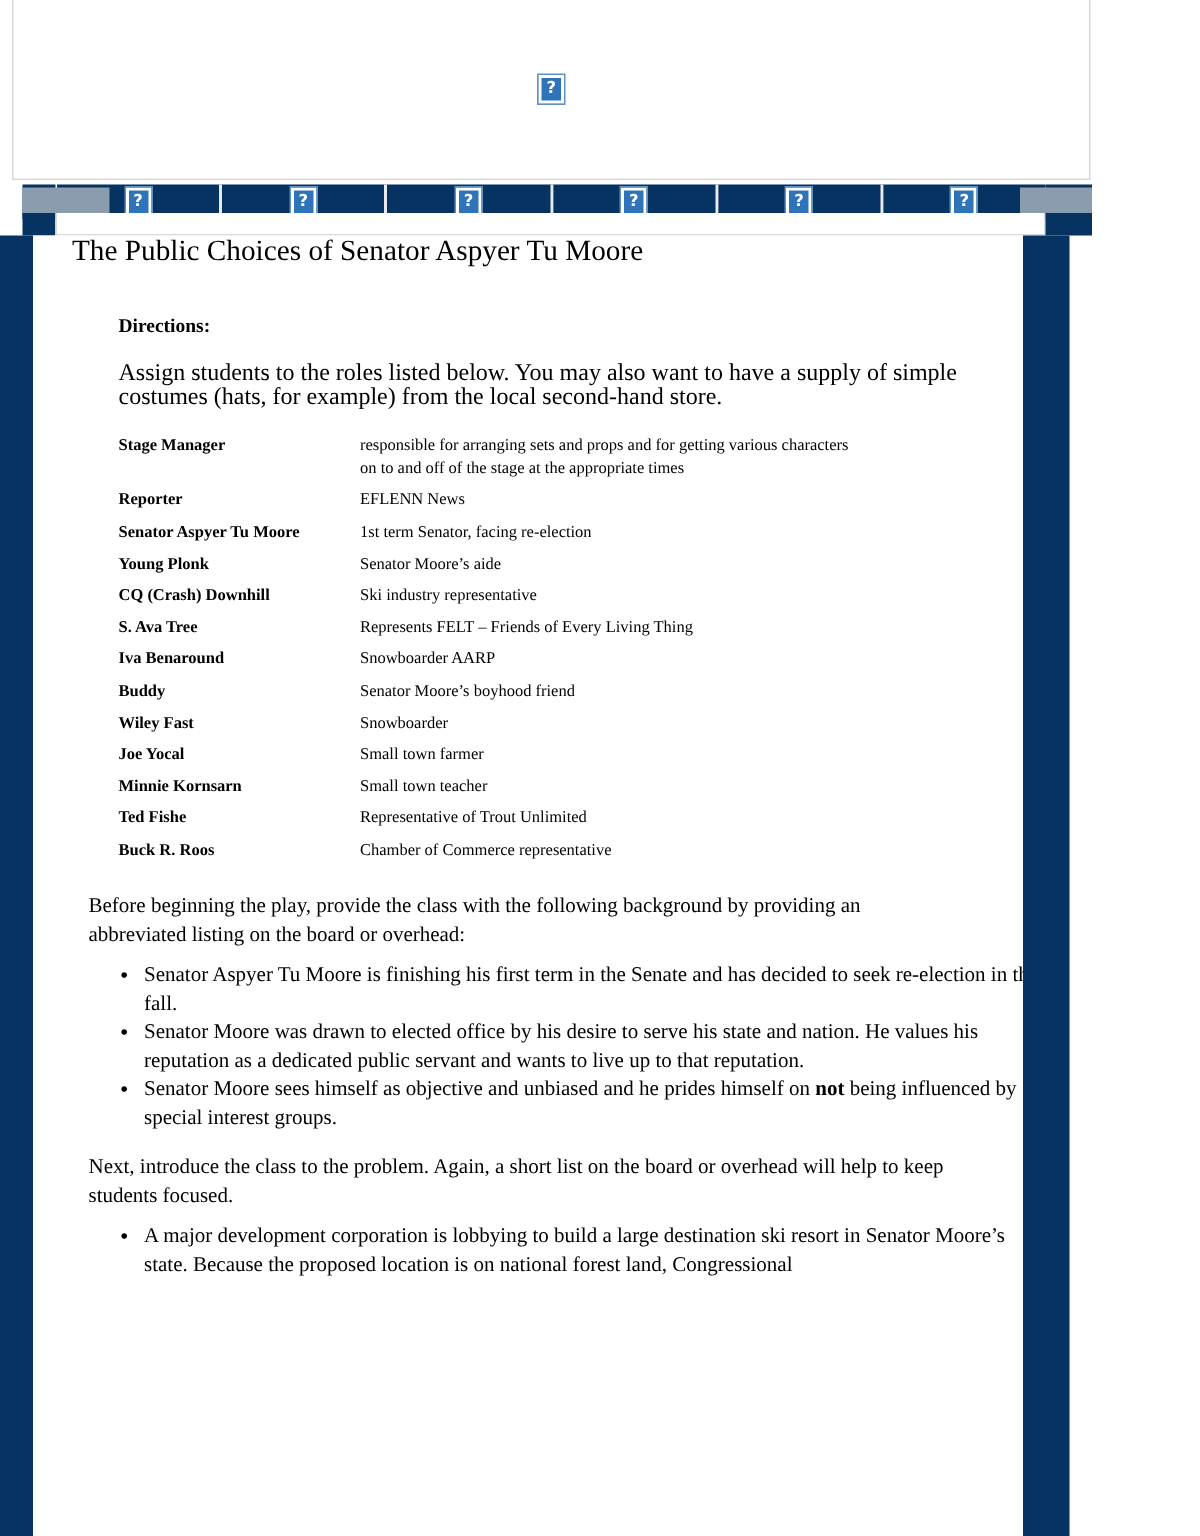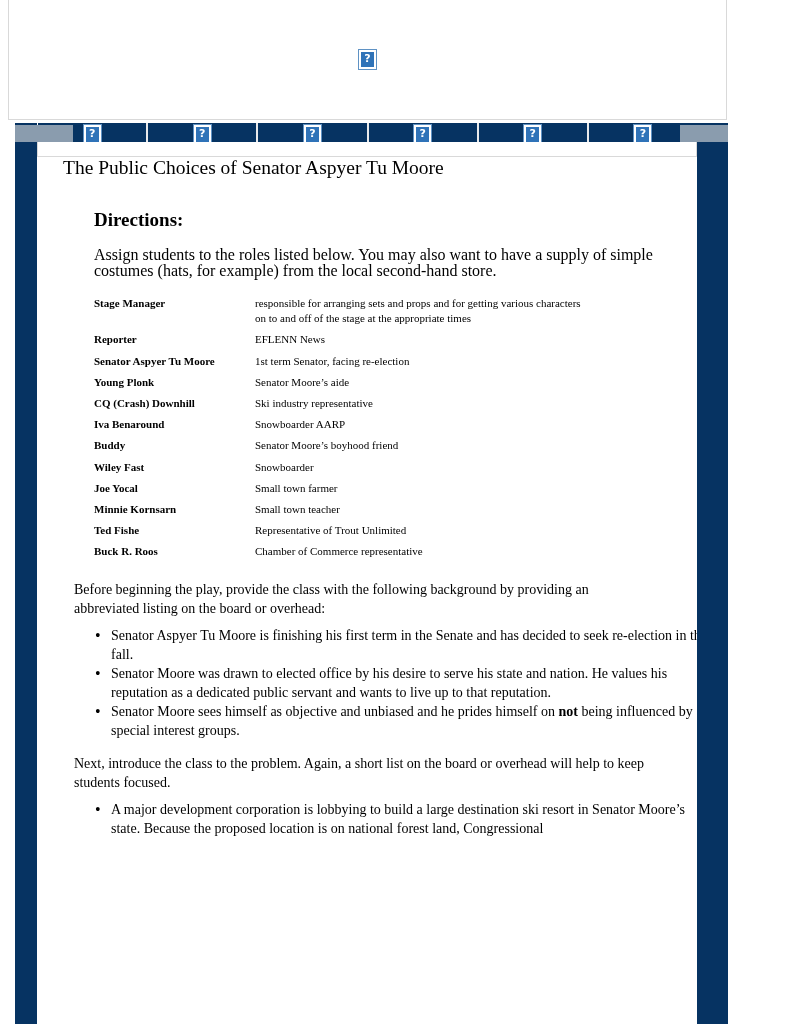--- a/index.html
+++ b/index.html
@@ -167,21 +167,21 @@
     height: 15px;
     background: #ffffff;
     border: 1px solid #d9d9d9;
     border-top: none;
     box-sizing: border-box;
   }
 
   
   .bodyframe {
     position: absolute;
-    left: 15px;
+    left: 0;
     top: 157px;
     width: 713px;
     height: 867px;
   }
   .body-rail-left {
     position: absolute;
     left: 0px;
     top: 0px;
     width: 22px;
     height: 867px;
@@ -220,21 +220,21 @@
 
   .inner {
     position: absolute;
     left: 26px;
     top: 52px;
     width: 600px;
   }
 
   .directions-head {
     margin: 0 0 0 31px;
-    font-size: 19px;
+    font-size: 13px;
     font-weight: bold;
     color: #000;
   }
 
   .intro {
     margin: 16px 0 0 31px;
     width: 575px;
     font-size: 16px;
     line-height: 15.5px;
     color: #000;
@@ -373,20 +373,24 @@
             </tr>
             <tr>
               <td class="role-name">Young Plonk</td>
               <td class="role-desc">Senator Moore’s aide</td>
             </tr>
             <tr>
               <td class="role-name">CQ (Crash) Downhill</td>
               <td class="role-desc">Ski industry representative</td>
             </tr>
             <tr>
+              <td class="role-name">S. Ava Tree</td>
+              <td class="role-desc">Represents FELT – Friends of Every Living Thing</td>
+            </tr>
+            <tr>
               <td class="role-name">Iva Benaround</td>
               <td class="role-desc">Snowboarder AARP</td>
             </tr>
             <tr>
               <td class="role-name">Buddy</td>
               <td class="role-desc">Senator Moore’s boyhood friend</td>
             </tr>
             <tr>
               <td class="role-name">Wiley Fast</td>
               <td class="role-desc">Snowboarder</td>

